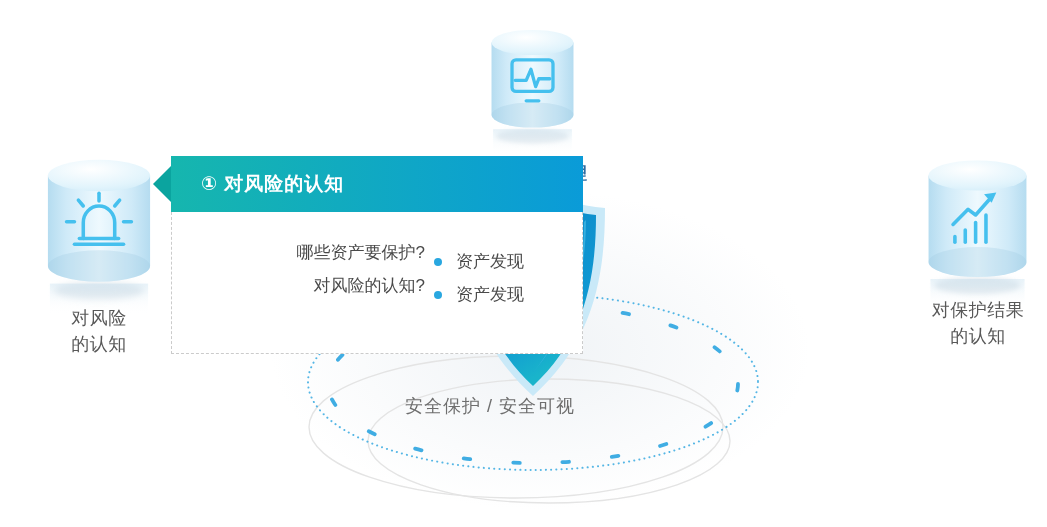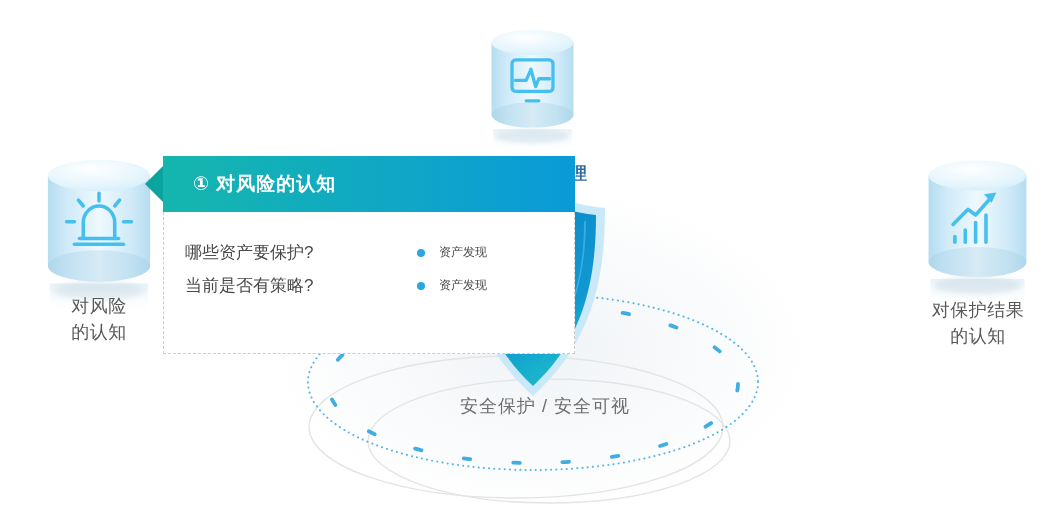--- a/index.html
+++ b/index.html
@@ -21,54 +21,54 @@
   
   .cyl{z-index:3;}
   .cyl-left{left:40px;top:150px;}
   .cyl-top{left:485px;top:22px;}
   .cyl-right{left:921px;top:151px;}
 
   .node-label{
     z-index:4;text-align:center;color:var(--label-text);
     font-size:18px;line-height:26px;letter-spacing:0.5px;
   }
-  .label-left{left:34px;top:293px;width:130px;}
+  .label-left{left:34px;top:305px;width:130px;}
   .label-right{left:899px;top:297px;width:158px;}
 
   .caption{
-    left:405px;top:394px;width:280px;z-index:3;text-align:center;
+    left:405px;top:394px;width:280px;z-index:3;
     color:var(--caption-text);font-size:18px;letter-spacing:1px;
   }
 
   
   .partial-char{
     left:570px;top:162px;z-index:5;color:var(--partial-char);
     font-size:17px;font-weight:bold;width:18px;overflow:hidden;white-space:nowrap;
   }
 
   
-  .popup{left:163px;top:156px;width:412px;z-index:6;}
+  .popup{left:171px;top:156px;width:412px;z-index:6;}
   .popup-header{
     position:relative;height:56px;line-height:56px;
     background:linear-gradient(90deg,var(--header-grad-start),var(--header-grad-end));
     color:#ffffff;font-size:19px;font-weight:bold;padding-left:30px;letter-spacing:1px;
     box-sizing:border-box;
   }
   .popup-arrow{
     position:absolute;left:-18px;top:10px;width:0;height:0;
     border-top:18px solid transparent;border-bottom:18px solid transparent;
     border-right:18px solid var(--arrow);
   }
   .popup-body{
     box-sizing:border-box;height:142px;background:#ffffff;
     border:1px dashed #cbcbcb;border-top:none;
-    padding:24px 20px 18px 21px;display:flex;
+    padding:24px 20px 18px 21px;display:flex;text-align:right;
   }
   .q-col{width:232px;color:var(--body-text);font-size:17px;line-height:33px;}
-  .p-col{color:var(--body-text);font-size:12px;line-height:33px;list-style:none;margin:0;padding:0;}
+  .p-col{color:var(--body-text);font-size:17px;line-height:33px;list-style:none;margin:9px;padding:0;}
   .p-col li{display:flex;align-items:center;}
   .bullet{
     display:inline-block;width:8px;height:8px;border-radius:50%;
     background:var(--bullet);margin-right:14px;flex:0 0 auto;
   }
 </style>
 </head>
 <body>
 
 <div class="stage">
@@ -181,21 +181,21 @@
   <div class="abs partial-char">理</div>
 
   <div class="abs popup">
     <div class="popup-header">
       <span class="popup-arrow"></span>
       <span>① 对风险的认知</span>
     </div>
     <div class="popup-body">
       <div class="q-col">
         <div>哪些资产要保护?</div>
-        <div>当前是否有策略?</div>
+        <div>对风险的认知?</div>
       </div>
       <ul class="p-col">
         <li>
           <span class="bullet"></span>
           <span>资产发现</span>
         </li>
         <li>
           <span class="bullet"></span>
           <span>资产发现</span>
         </li>

